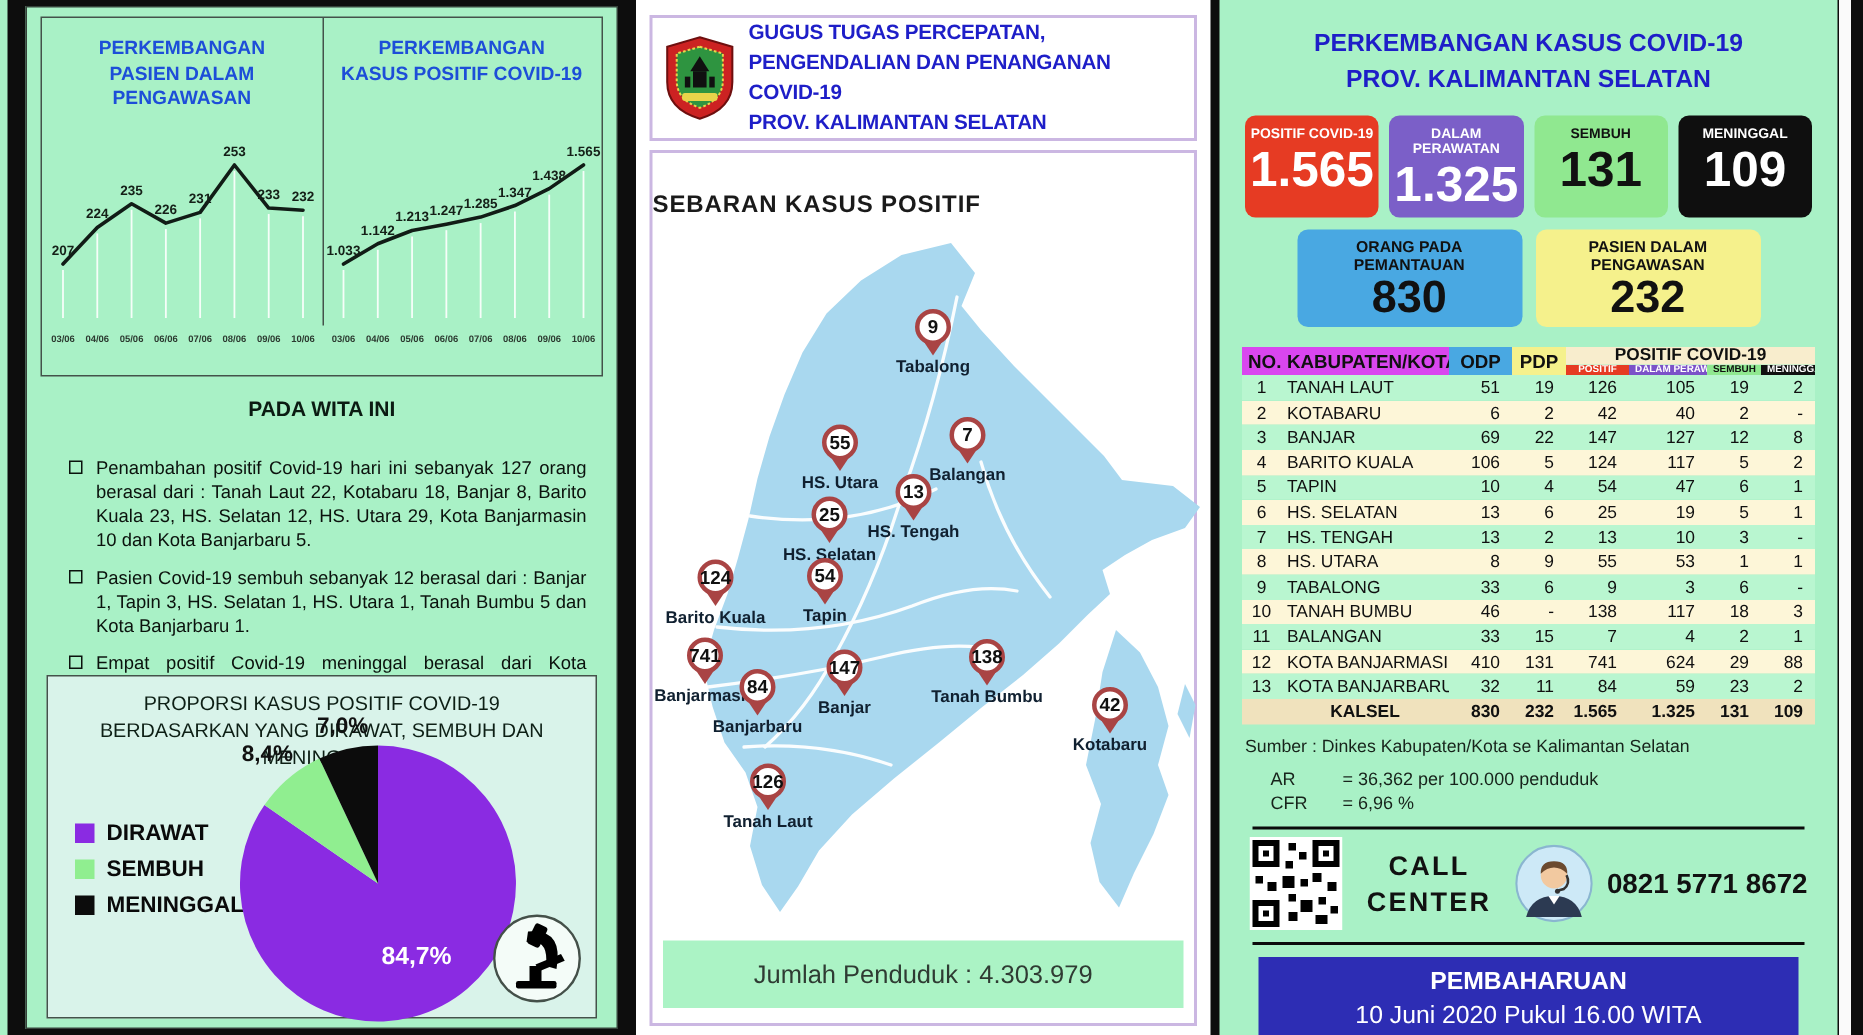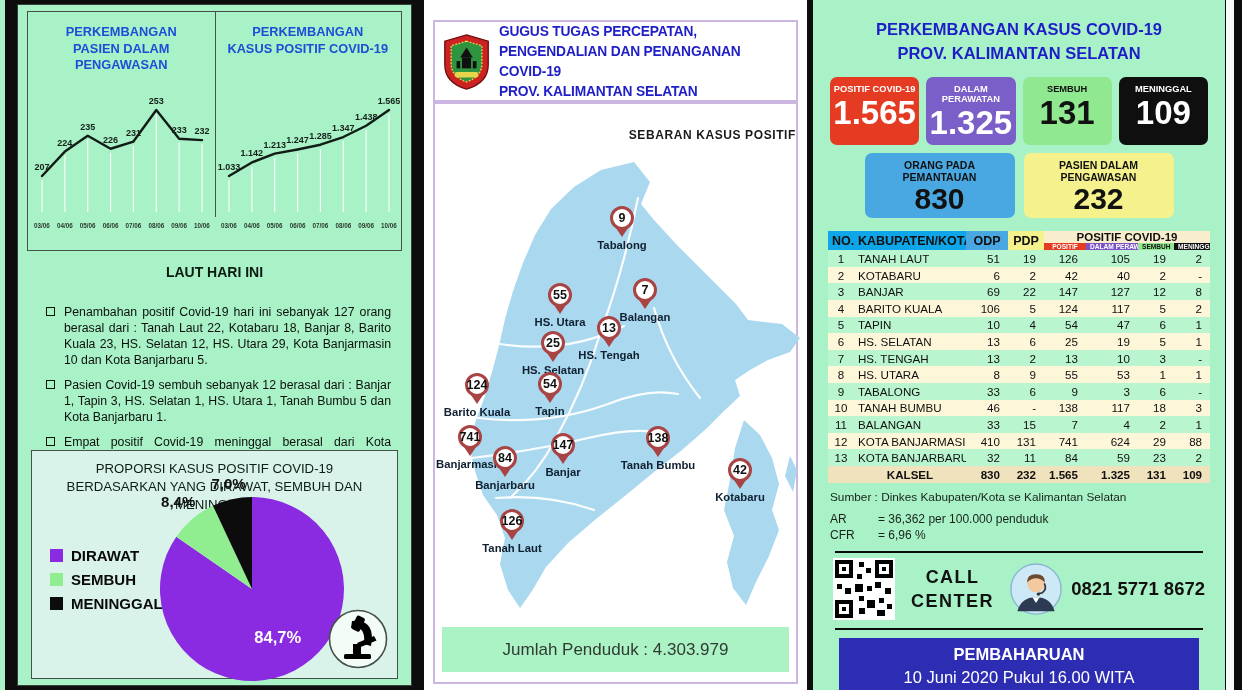--- a/index.html
+++ b/index.html
@@ -26,25 +26,25 @@
   .pie-box{position:absolute;top:445px;left:13px;right:13px;bottom:6px;border:1.5px solid #44524a;background:#d9f3ea;}
   .pie-title{padding-top:9px;font-weight:normal;font-size:13.2px;text-align:center;line-height:1.35;color:#0d1f15;}
   .pie-legend{position:absolute;left:18px;top:96px;}
   .legend-item{display:flex;align-items:center;gap:8px;margin-bottom:7px;font-weight:bold;font-size:15px;color:#0a0a0a;text-align:center;}
   .legend-swatch{width:13px;height:13px;flex:none;}
   #pie-svg{position:absolute;left:120px;top:34px;overflow:visible;}
   .microscope{position:absolute;right:8px;bottom:8px;}
 
   
   .card-middle{position:absolute;left:424px;top:0;width:383px;height:690px;background:#ffffff;}
-  .header-box{position:absolute;top:20px;left:9px;right:9px;height:84px;border:2px solid #cbb7e2;
+  .header-box{position:absolute;top:10px;left:9px;right:9px;height:84px;border:2px solid #cbb7e2;
               display:flex;align-items:center;padding:0 8px;}
   .header-title{margin-left:9px;color:#1e1ec8;font-weight:bold;font-size:13.8px;line-height:1.45;letter-spacing:-0.2px;}
   .map-box{position:absolute;top:100px;left:9px;right:9px;bottom:6px;border:2px solid #cbb7e2;}
-  .map-title{margin-top:26px;text-align:right;font-weight:bold;font-size:12px;letter-spacing:0.6px;color:#1a1a1a;}
+  .map-title{margin-top:26px;text-align:left;font-weight:bold;font-size:16px;letter-spacing:0.6px;color:#1a1a1a;}
   .map-wrap{position:absolute;left:3px;top:56px;width:372px;height:458px;overflow:visible;}
   .map-pin{position:absolute;transform:translate(-50%,-100%);display:flex;flex-direction:column;align-items:center;z-index:2;}
   .pin-circle{width:24px;height:24px;border-radius:50%;background:#fff;border:3px solid #a94444;
               font-weight:bold;font-size:12.5px;display:flex;align-items:center;justify-content:center;color:#101010;}
   .pin-tail{width:0;height:0;border-left:6px solid transparent;border-right:6px solid transparent;
             border-top:9px solid #a94444;margin-top:-2px;}
   .pin-label{position:absolute;transform:translateX(-50%);font-size:11.3px;font-weight:bold;color:#102030;
              white-space:nowrap;z-index:2;}
   .pop-bar{position:absolute;left:7px;right:7px;bottom:10px;height:45px;background:#abf3c5;
            display:flex;align-items:center;justify-content:center;font-size:17px;color:#2f3b33;}
@@ -56,31 +56,31 @@
   .stat{flex:1;border-radius:7px;text-align:center;padding:7px 2px 5px;}
   .stat .lbl{font-size:9.3px;font-weight:bold;}
   .stat .val{font-size:33px;font-weight:bold;line-height:1.02;margin-top:2px;}
   .stats2{display:flex;gap:9px;margin-top:8px;justify-content:center;}
   .stat2{border-radius:7px;width:150px;text-align:center;padding:6px 4px 4px;}
   .stat2 .lbl{font-size:10.5px;font-weight:bold;}
   .stat2 .val{font-size:30px;font-weight:bold;line-height:1.05;}
   table.covid{margin:13px 15px 0;border-collapse:collapse;width:382px;color:#101010;table-layout:fixed;}
   .covid th,.covid td{padding:0 4px;overflow:hidden;white-space:nowrap;}
   .covid thead th{font-weight:bold;}
-  .h-cream{background:#0ea5e9;font-size:12.5px;}
+  .h-cream{background:#d946ef;font-size:12.5px;}
   .h-group{background:#f8edcd;font-size:11.5px;}
   .covid tbody td,.covid tfoot td{height:16.6px;font-size:11.6px;}
   .r-green{background:#b9f6d0;}
   .r-cream{background:#fdf6d8;}
   .r-total{background:#f0e2bd;font-weight:bold;}
   td.num,th.num{text-align:right;padding-right:8px;}
   td.no{text-align:center;}
   .sub-th{font-size:6.6px;line-height:1.1;padding:2px 1px;}
   .source{margin:7px 17px 0;font-size:11.8px;color:#17231b;}
-  .rates{margin:7px 17px 0;font-size:12px;color:#17231b;}
+  .rates{margin:7px 34px 0;font-size:12px;color:#17231b;}
   .rate{display:flex;line-height:1.35;}
   .rate .rl{width:48px;}
   .rule{border-top:2.5px solid #0b0b0b;margin:8px 22px 0;}
   .cc-row{display:flex;align-items:center;margin:5px 20px 0;gap:9px;}
   .cc-label{font-size:18px;font-weight:bold;letter-spacing:1.5px;line-height:1.35;text-align:center;flex:1;}
   .phones{font-size:18.5px;font-weight:bold;line-height:1.5;white-space:nowrap;}
   .update{margin:8px 26px 0;color:#fff;text-align:center;padding:5px 4px 7px;font-size:16.5px;line-height:1.4;}
   .update .u1{font-weight:bold;}
 </style>
 </head>
@@ -156,21 +156,21 @@
             <text x="128.28571428571428" y="164" text-anchor="middle" font-size="6.3" font-weight="600" fill="#2c3a30">08/06</text>
             <text x="151.14285714285714" y="164" text-anchor="middle" font-size="6.3" font-weight="600" fill="#2c3a30">09/06</text>
             <text x="174" y="164" text-anchor="middle" font-size="6.3" font-weight="600" fill="#2c3a30">10/06</text>
           </svg>
       </div>
       <div class="chart-divider"></div>
     </div>
   </div>
 
   <div class="today-title">
-    <div>LAUT HARI INI</div>
+    <div>PADA WITA INI</div>
   </div>
   <div class="bullets">
     <div class="bullet">
         <span class="glyph"></span>
         <span>Penambahan positif Covid-19 hari ini sebanyak 127 orang berasal dari : Tanah Laut 22, Kotabaru 18, Banjar 8, Barito Kuala 23, HS. Selatan 12, HS. Utara 29, Kota Banjarmasin 10 dan Kota Banjarbaru 5.</span>
       </div>
     <div class="bullet">
         <span class="glyph"></span>
         <span>Pasien Covid-19 sembuh sebanyak 12 berasal dari : Banjar 1, Tapin 3, HS. Selatan 1, HS. Utara 1, Tanah Bumbu 5 dan Kota Banjarbaru 1.</span>
       </div>

